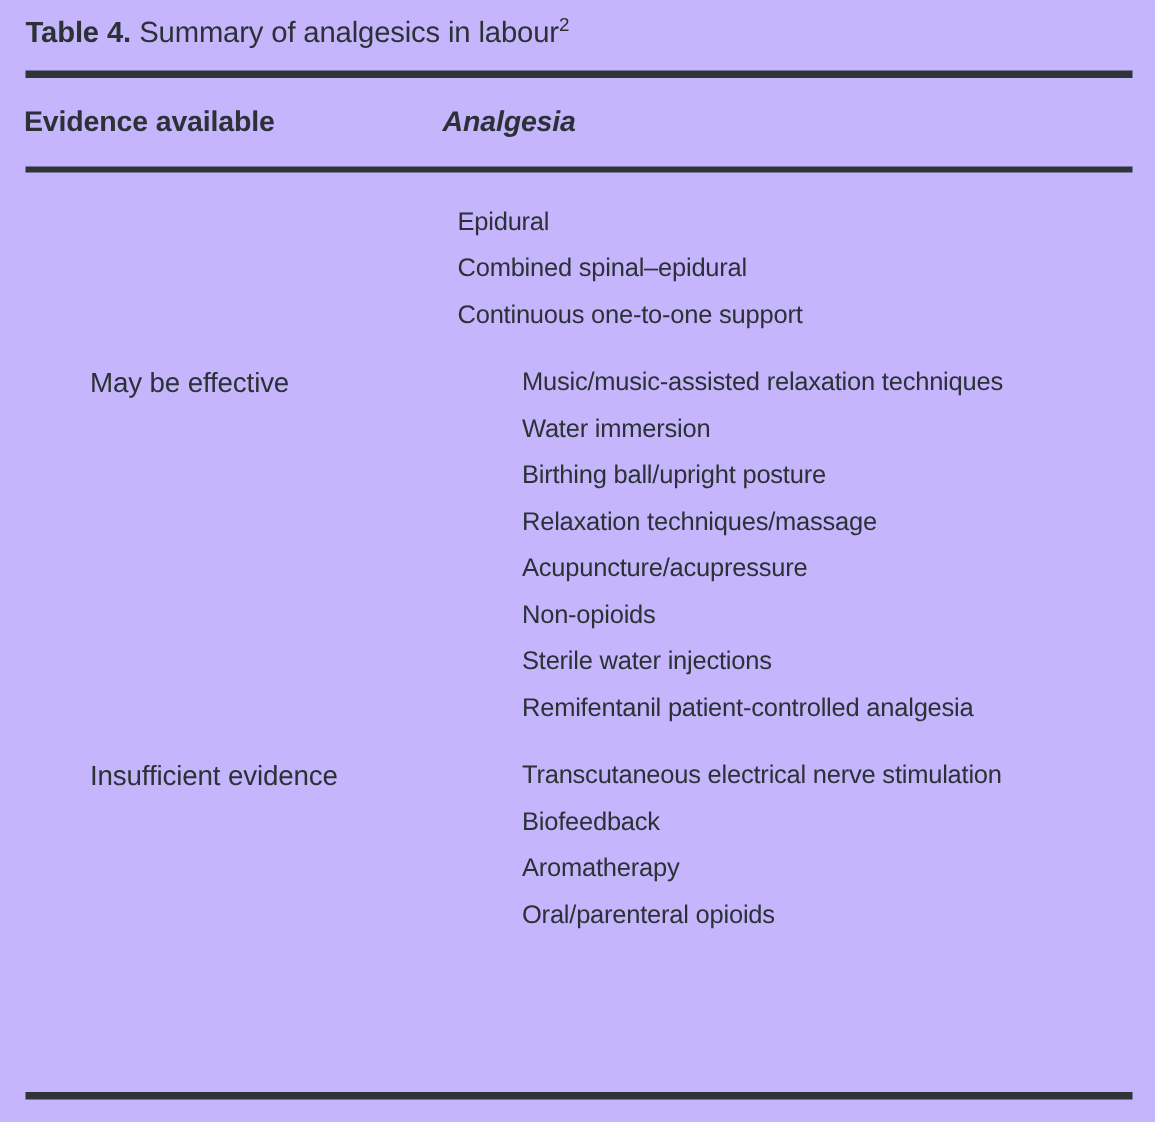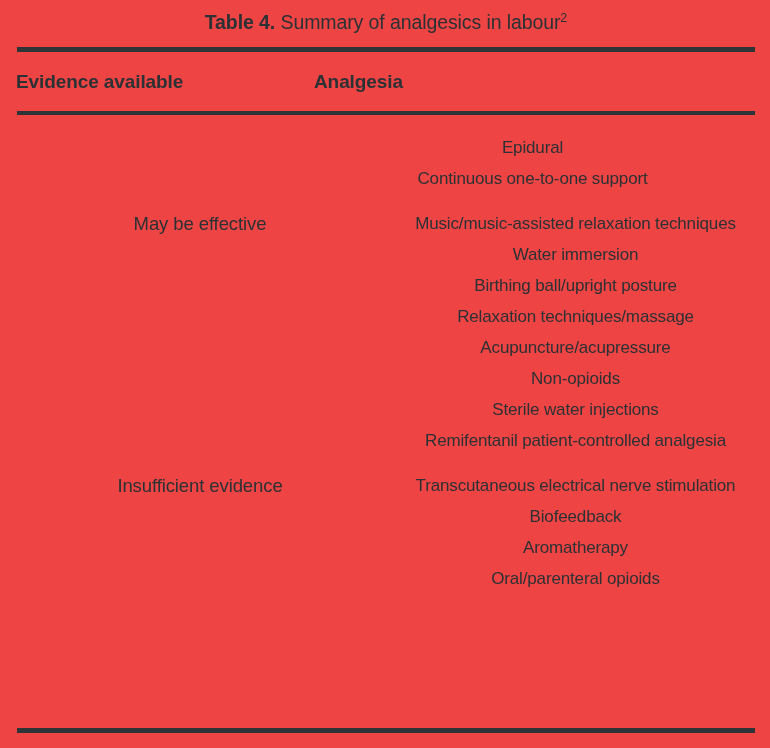--- a/index.html
+++ b/index.html
@@ -13,23 +13,22 @@
     background: #d3e9e4;
     font-family: "Liberation Sans", sans-serif;
     color: #2b3134;
     overflow: hidden;
   }
 
   .table-figure {
     position: relative;
     width: 770px;
     height: 748px;
-    background: #ef4444;
+    background: #c4b5fd;
     box-sizing: border-box;
-    text-align: center;
   }
 
   
   .caption {
     position: absolute;
     left: 17px;
     top: 8px;
     width: 738px;
     font-size: 19.5px;
     line-height: 28px;
@@ -72,21 +71,21 @@
   }
   .head-cell {
     position: absolute;
     font-size: 19px;
     font-weight: bold;
     letter-spacing: -0.1px;
     color: #2b3134;
     white-space: nowrap;
   }
   .col1 { left: 16px; }
-  .col2 { left: 314px; }
+  .col2 { left: 295px; font-style: italic; }
 
   
   .body-area {
     position: absolute;
     left: 0;
     top: 132px;
     width: 770px;
   }
   .group {
     position: relative;
@@ -145,20 +144,21 @@
   </div>
 
   <div class="rule rule-header"></div>
 
   <div class="body-area">
 
     <div class="group">
       <div class="group-inner">
         <ul class="group-items">
           <li>Epidural</li>
+          <li>Combined spinal–epidural</li>
           <li>Continuous one-to-one support</li>
         </ul>
       </div>
     </div>
 
     <div class="group">
       <div class="group-inner">
         <span class="group-label">May be effective</span>
         <ul class="group-items">
           <li>Music/music-assisted relaxation techniques</li>

